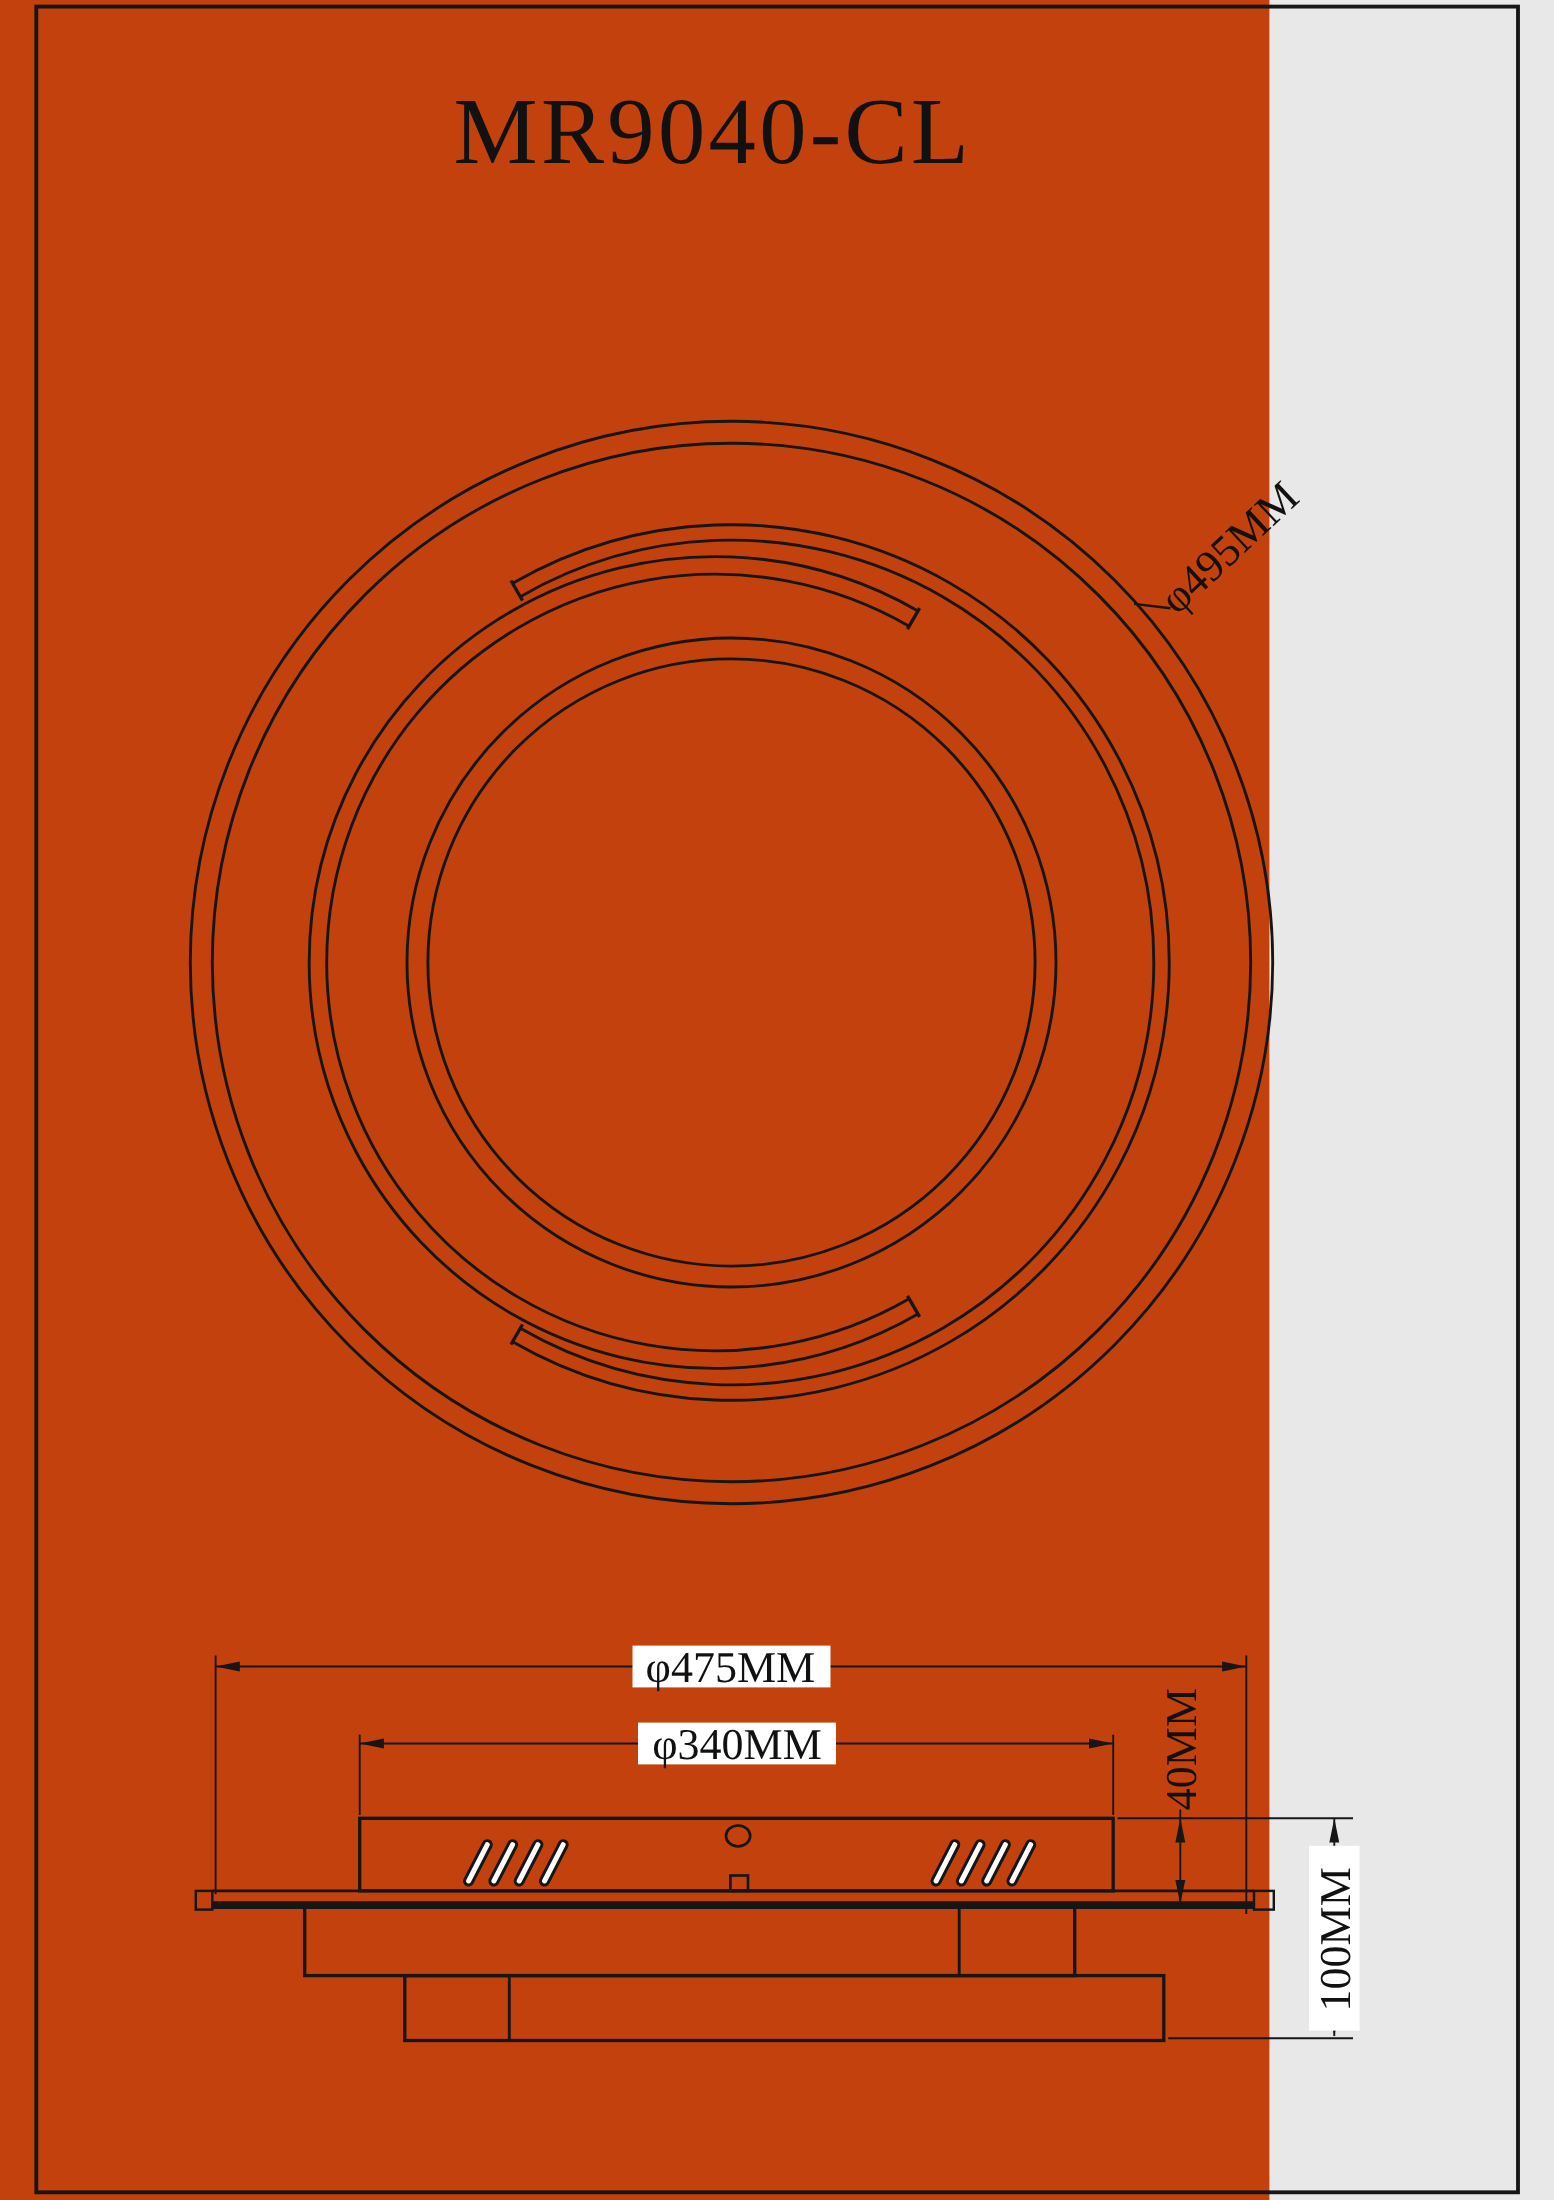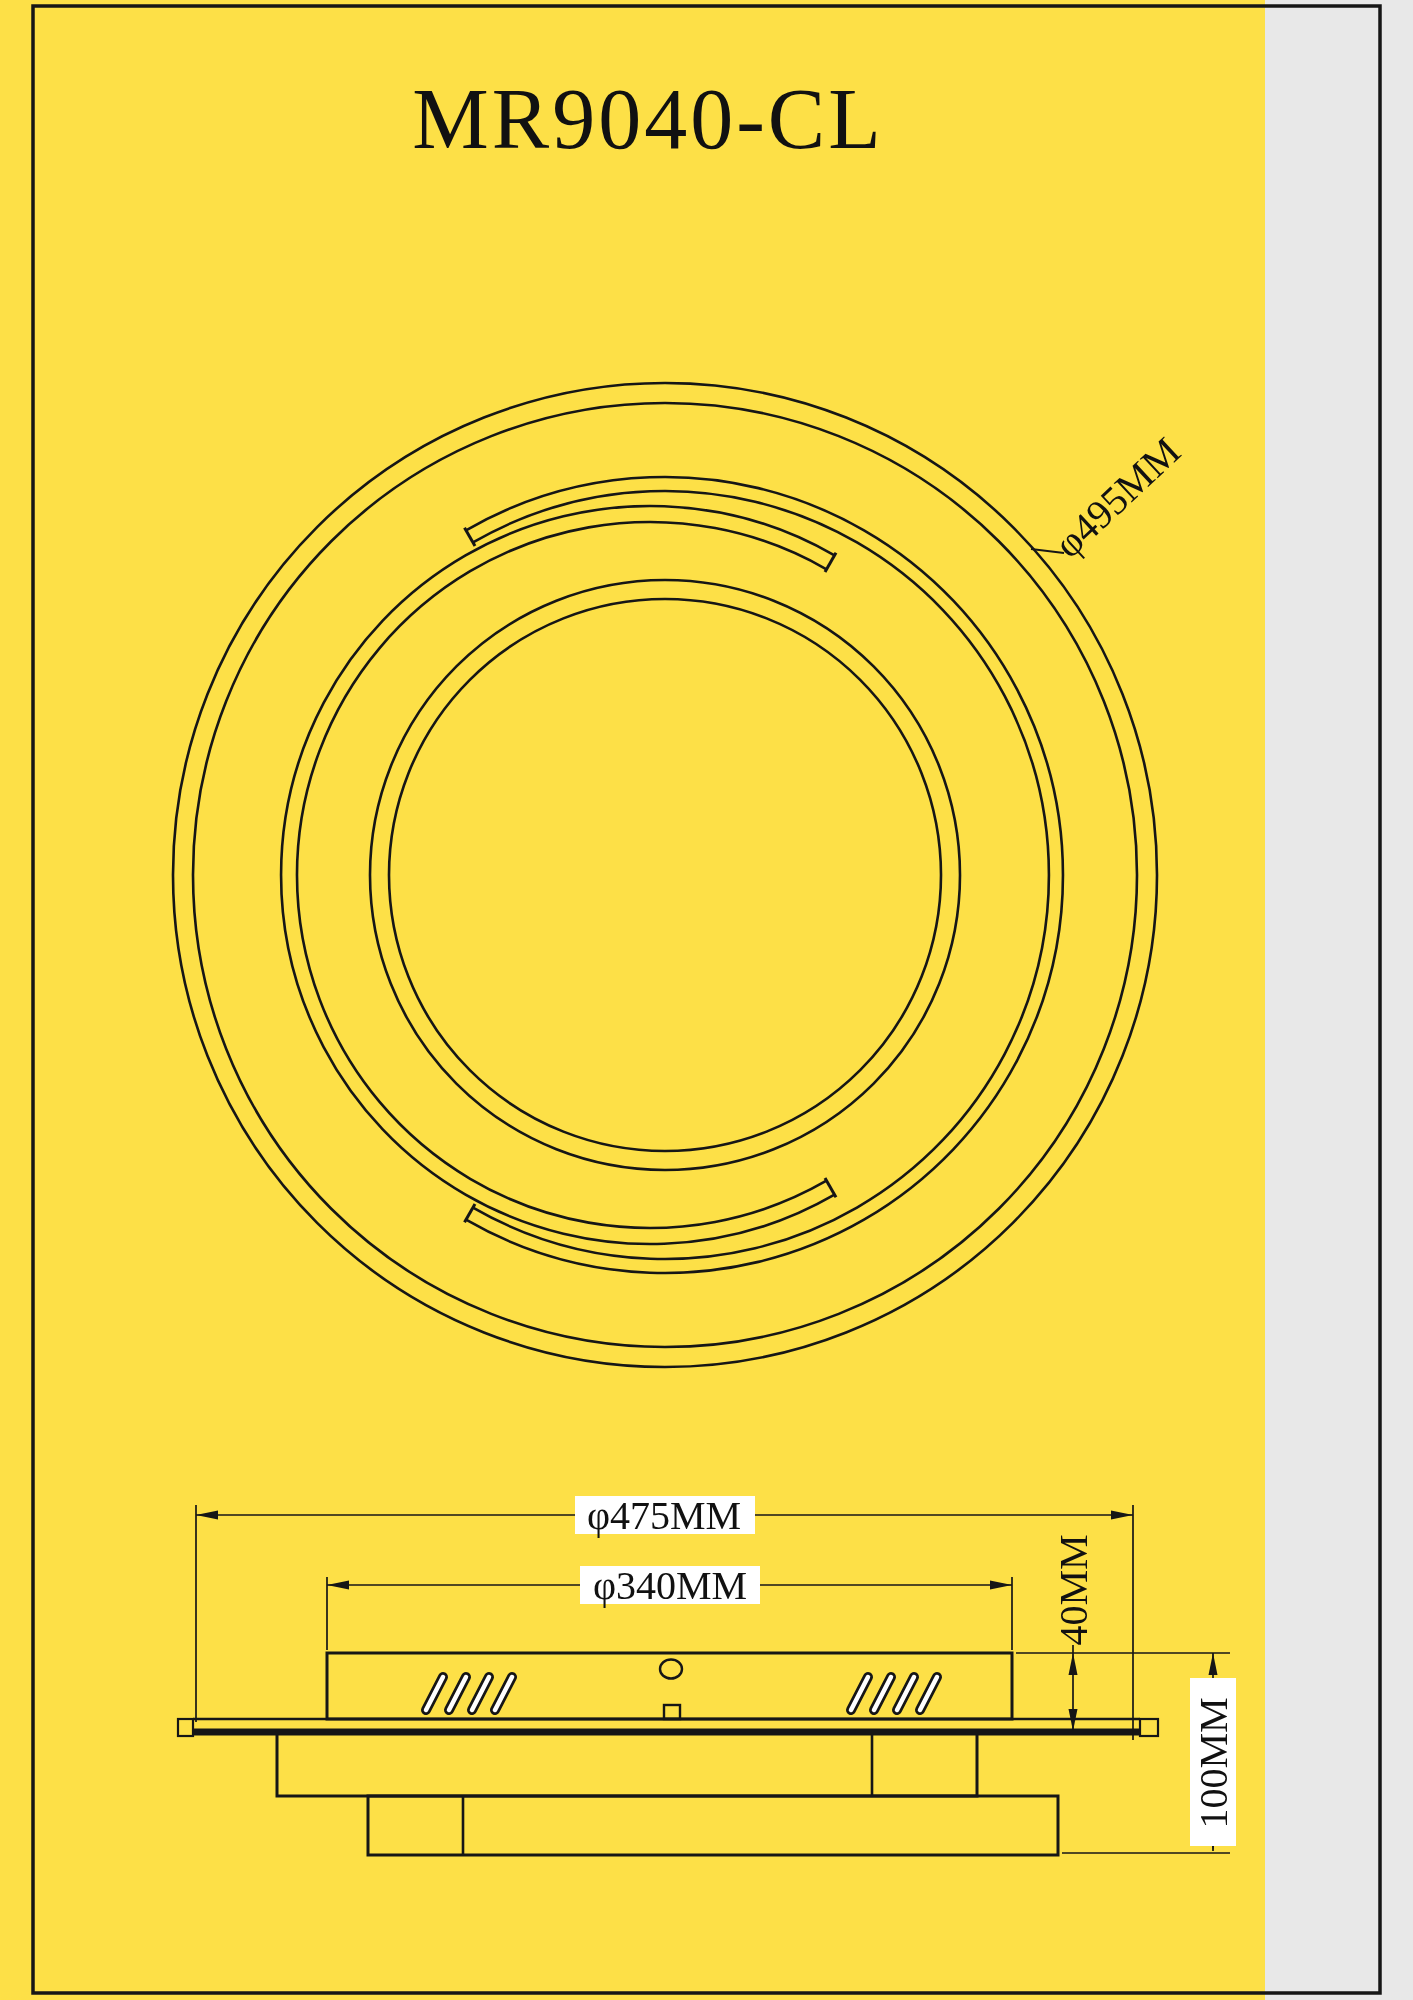--- a/index.html
+++ b/index.html
@@ -1,19 +1,19 @@
 <!DOCTYPE html>
 <html><head>
 <meta charset="utf-8">
 <style>
   html,body{margin:0;padding:0;background:#e8e8e8;}
   .page{
     position:relative;
-    width:1265px;height:2000px;
-    background:#fde047;
+    width:1154px;height:2000px;
+    background:#c2410c;
     font-family:"Liberation Serif", serif;
   }
   svg{display:block;}
   text{fill:#111111;}
   .title-text{
     font-family:"Liberation Serif", serif;
     font-size:86px;
     letter-spacing:3px;
   }
   .dim-text{

